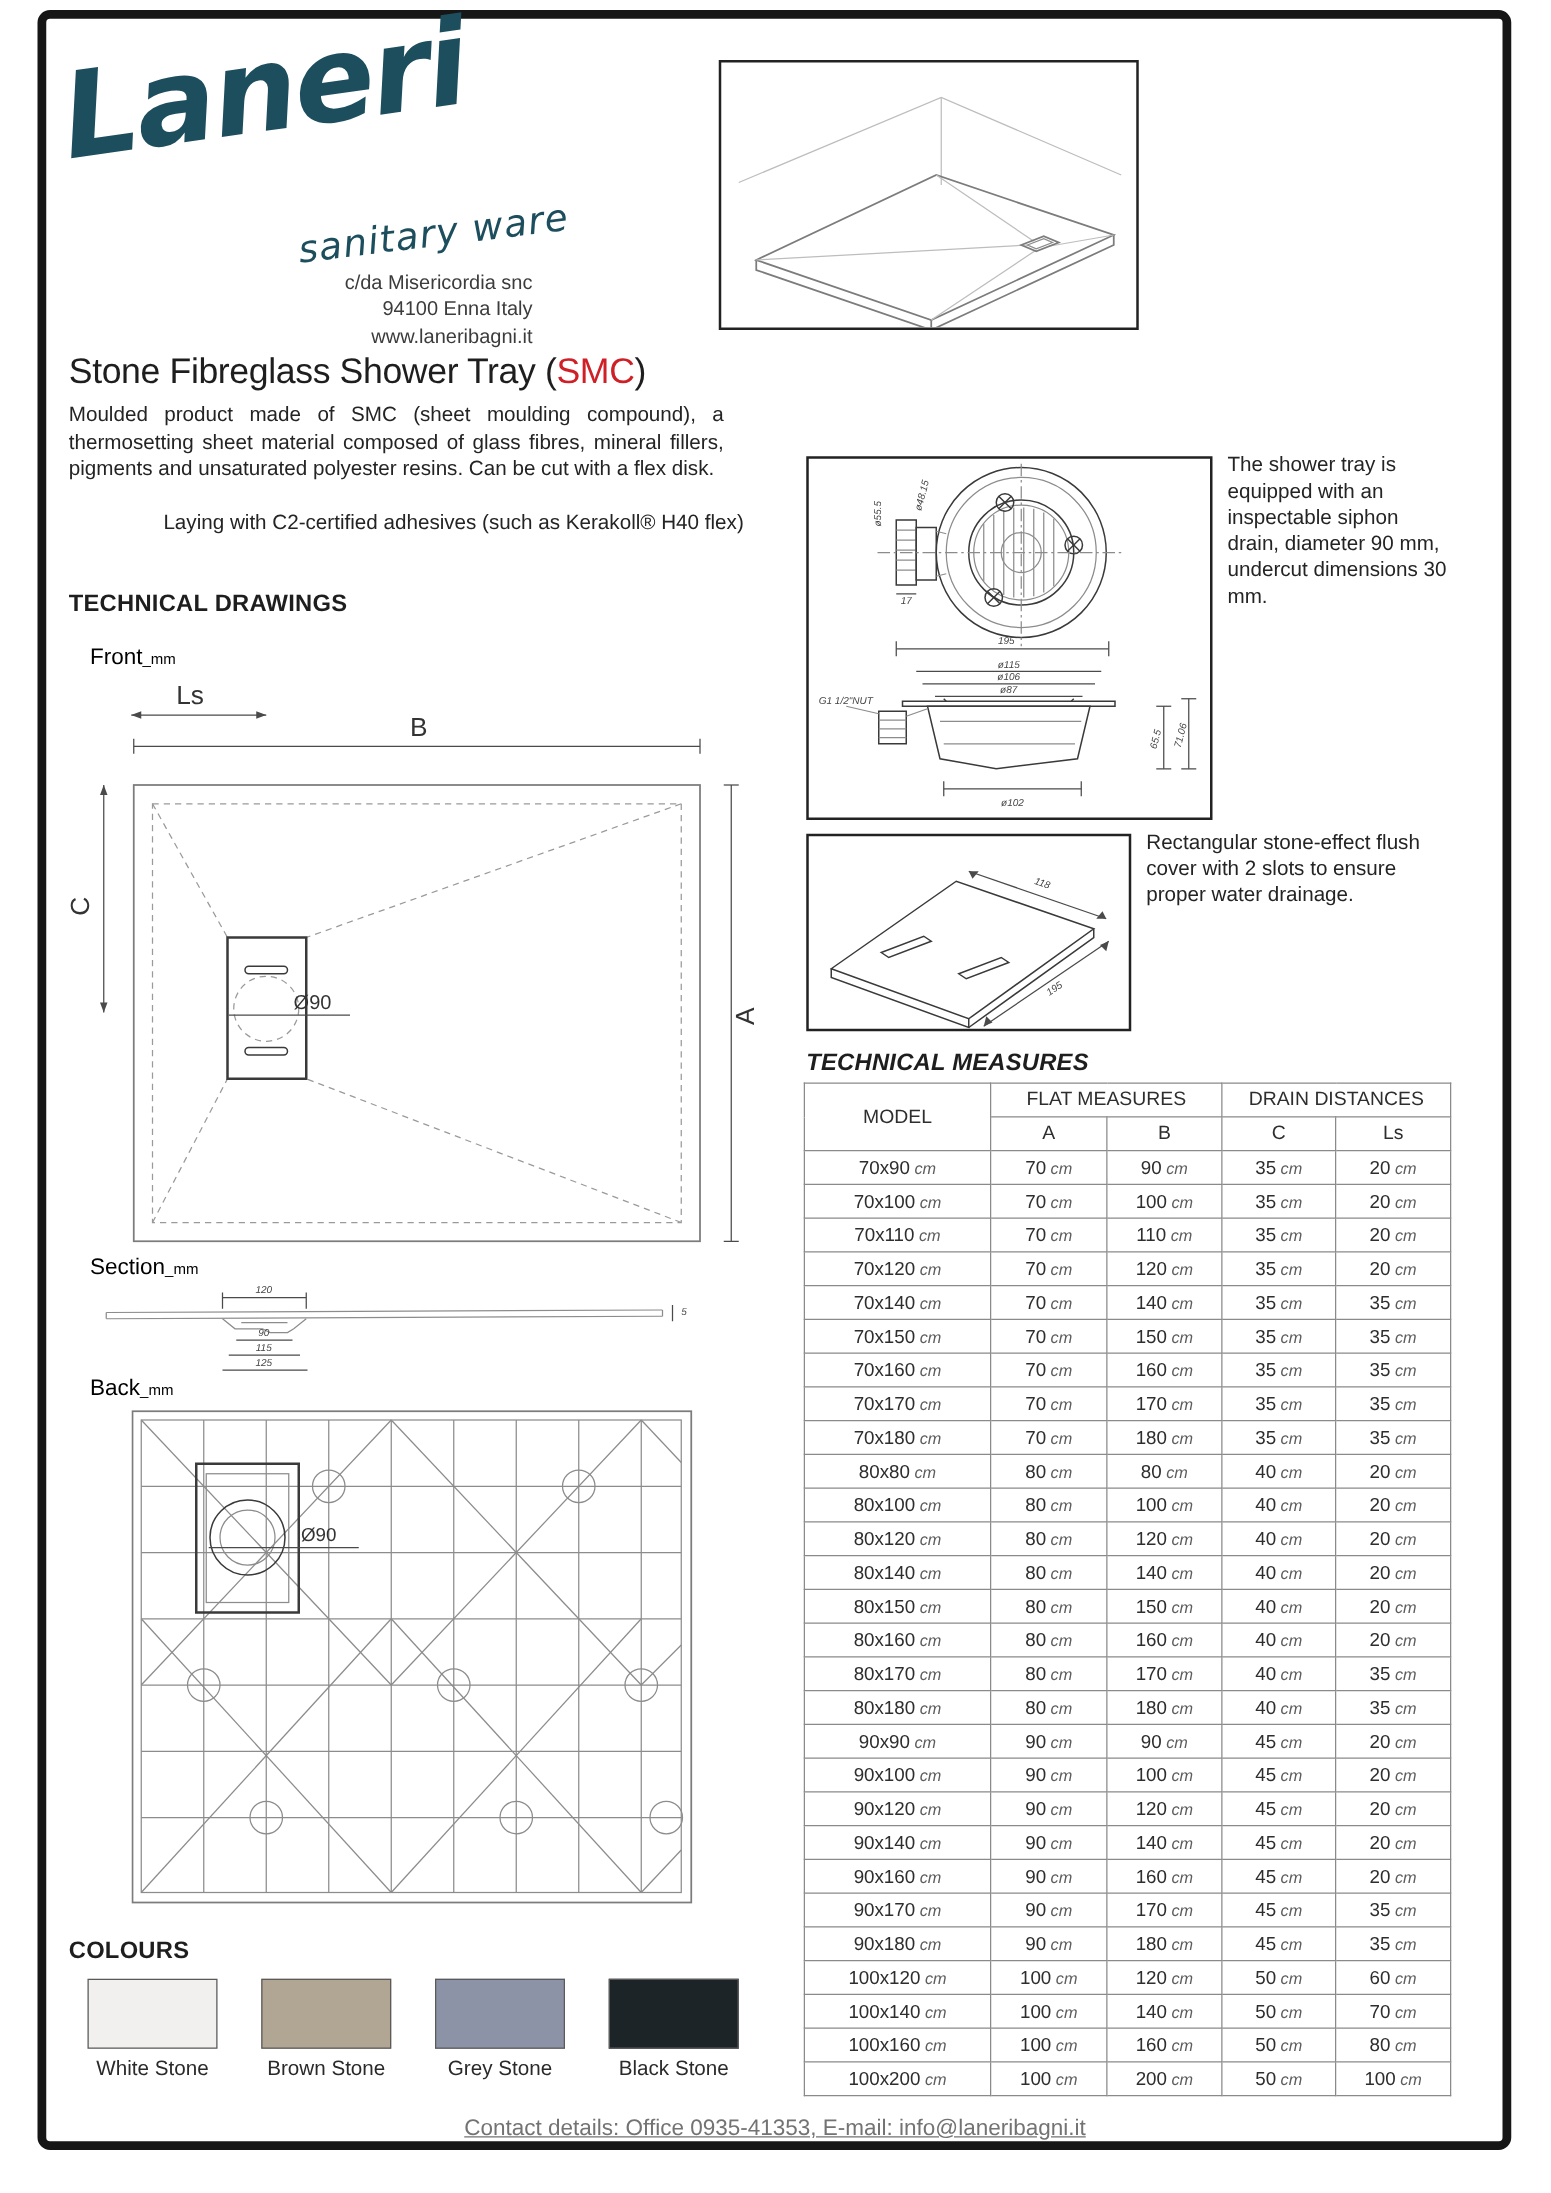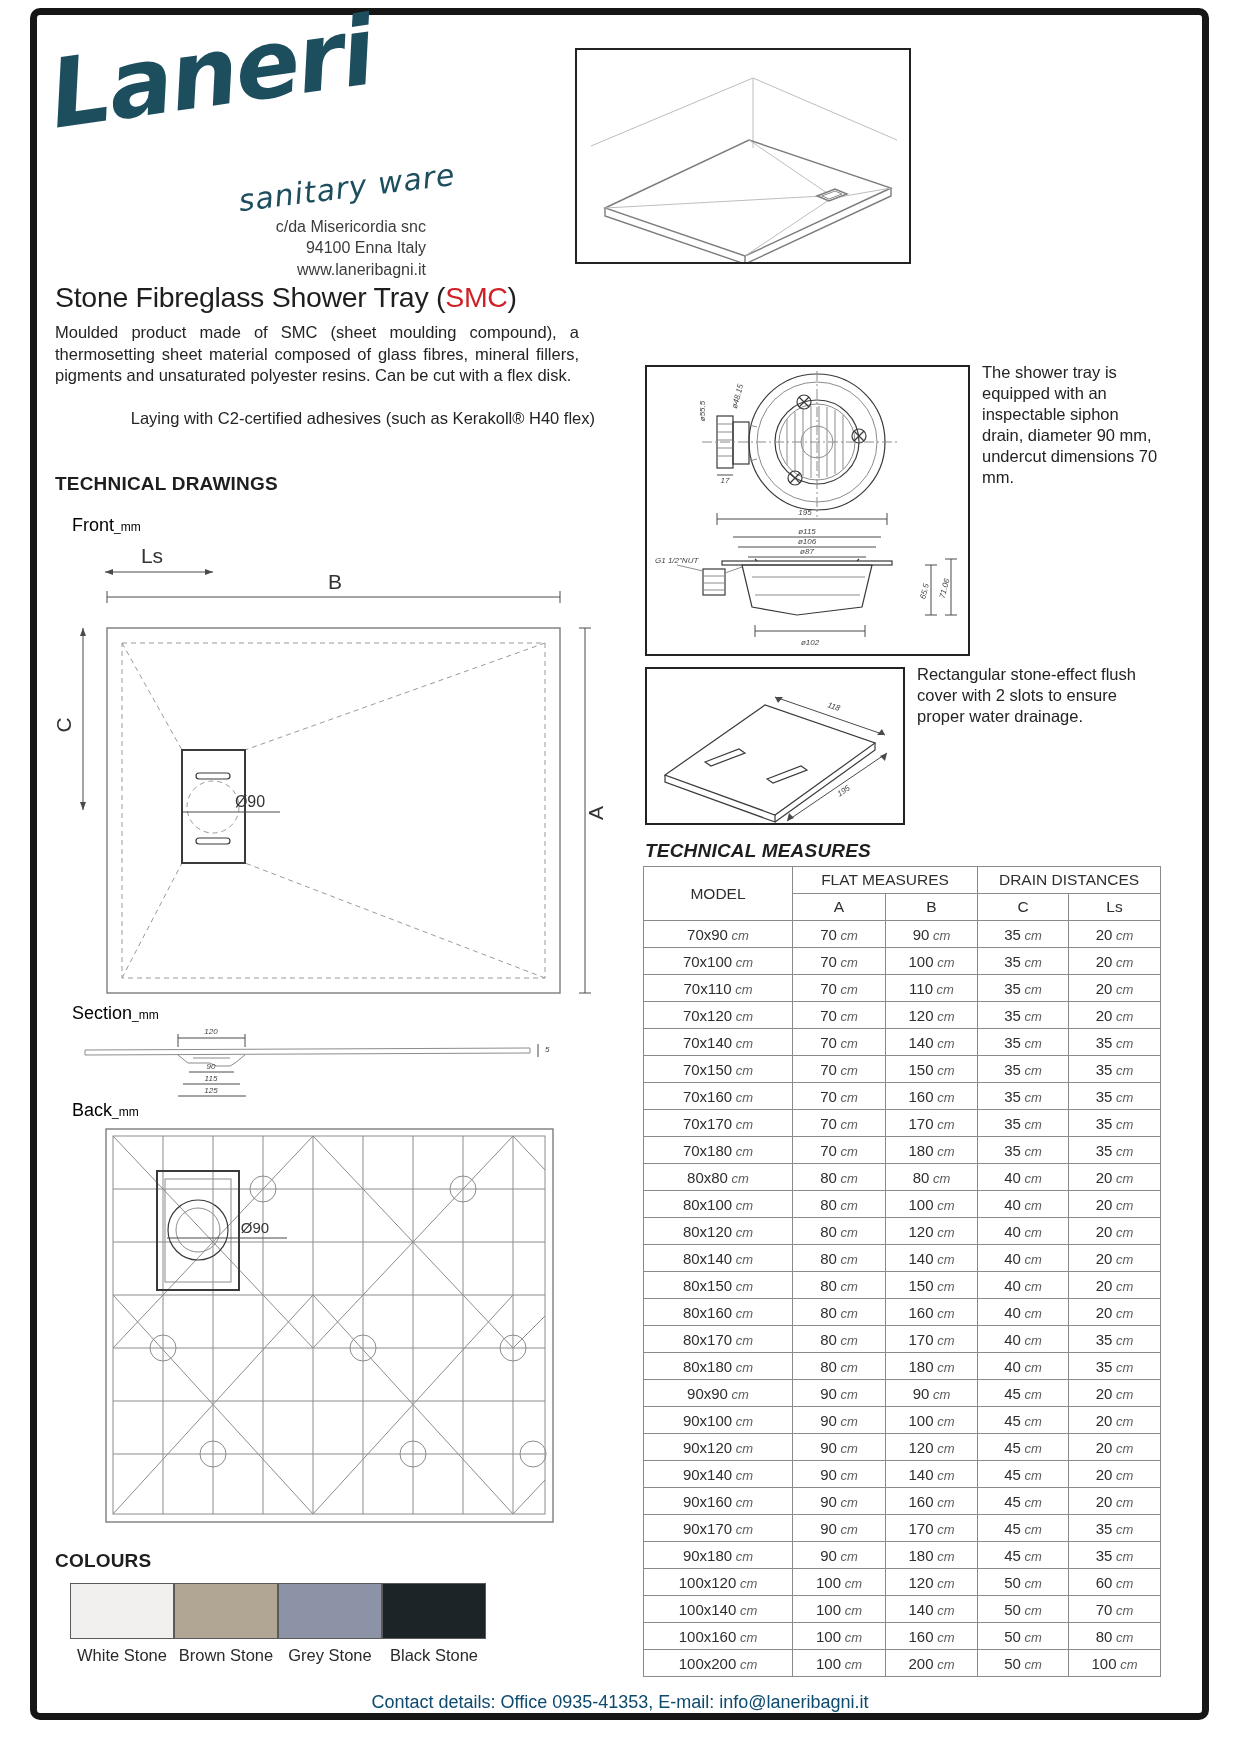--- a/index.html
+++ b/index.html
@@ -30,26 +30,26 @@
   .siphon-box{left:645px;top:365px;width:325px;height:291px;}
   .siphon-note{left:982px;top:362px;width:182px;font-size:16.5px;line-height:21px;}
   .cover-box{left:645px;top:667px;width:260px;height:158px;}
   .cover-note{left:917px;top:664px;width:238px;font-size:16.5px;line-height:21px;}
   
   .measures-table{left:643px;top:866px;width:517px;border-collapse:collapse;table-layout:fixed;font-size:15px;color:#2e2e2e;}
   .measures-table th,.measures-table td{border:1px solid #8a8a8a;text-align:center;padding:0;height:26px;font-weight:normal;}
   .measures-table thead th{font-size:15.5px;}
   .measures-table .unit{font-style:italic;color:#5d5d5d;font-size:13px;}
   
-  .swatches{left:70px;top:1583px;display:flex;}
+  .swatches{left:70px;top:1583px;display:flex;gap:35px;}
   .swatch{width:104px;}
   .chip{width:104px;height:56px;border:1px solid #5a5a5a;box-sizing:border-box;}
   .swatch-label{margin-top:7px;font-size:16.5px;text-align:center;color:#2a2a2a;}
   
-  .footer{left:40px;top:1692px;width:1160px;text-align:center;font-size:18px;color:#0c4a6e;}
+  .footer{left:40px;top:1692px;width:1160px;text-align:center;font-size:18px;color:#737373;text-decoration:underline;}
   
   svg{display:block;}
   svg text{font-family:"Liberation Sans",sans-serif;fill:#333;}
   .ln{stroke:#7c7c7c;stroke-width:1.4;fill:none;}
   .lnt{stroke:#8c8c8c;stroke-width:1;fill:none;}
   .dash{stroke:#9a9a9a;stroke-width:1;fill:none;stroke-dasharray:5 4;}
   .dim{stroke:#4a4a4a;stroke-width:1;fill:none;}
   .dk{stroke:#3a3a3a;stroke-width:1.2;fill:none;}
   .dk2{stroke:#3a3a3a;stroke-width:2;fill:none;}
   .lt{stroke:#bdbdbd;stroke-width:1;fill:none;}
@@ -307,21 +307,21 @@
       <line class="dim" x1="278" y1="198" x2="290" y2="198"></line>
         <line class="dim" x1="278" y1="248" x2="290" y2="248"></line>
       <text class="dimtxt" x="280" y="225" text-anchor="middle" transform="rotate(-75 280 225)">65.5</text>
       <line class="dim" x1="304" y1="192" x2="304" y2="248"></line>
       <line class="dim" x1="298" y1="192" x2="310" y2="192"></line>
         <line class="dim" x1="298" y1="248" x2="310" y2="248"></line>
       <text class="dimtxt" x="300" y="222" text-anchor="middle" transform="rotate(-75 300 222)">71.06</text>
     </g>
   </svg>
 </div>
-<div class="abs siphon-note">The shower tray is equipped with an inspectable siphon drain, diameter 90 mm, undercut dimensions 70 mm.</div>
+<div class="abs siphon-note">The shower tray is equipped with an inspectable siphon drain, diameter 90 mm, undercut dimensions 30 mm.</div>
 
 <div class="abs box cover-box">
   <svg width="256" height="154" viewBox="0 0 256 154">
     <g>
       <polygon class="dk" points="18,106 118,36 228,74 128,146"></polygon>
       <polyline class="dk" points="18,106 18,113 128,153 128,146"></polyline>
       <polyline class="dk" points="128,153 228,81 228,74"></polyline>
       <polygon class="dk" points="58,93 92,80 98,84 64,97"></polygon>
       <polygon class="dk" points="120,110 154,97 160,101 126,114"></polygon>
     </g>

